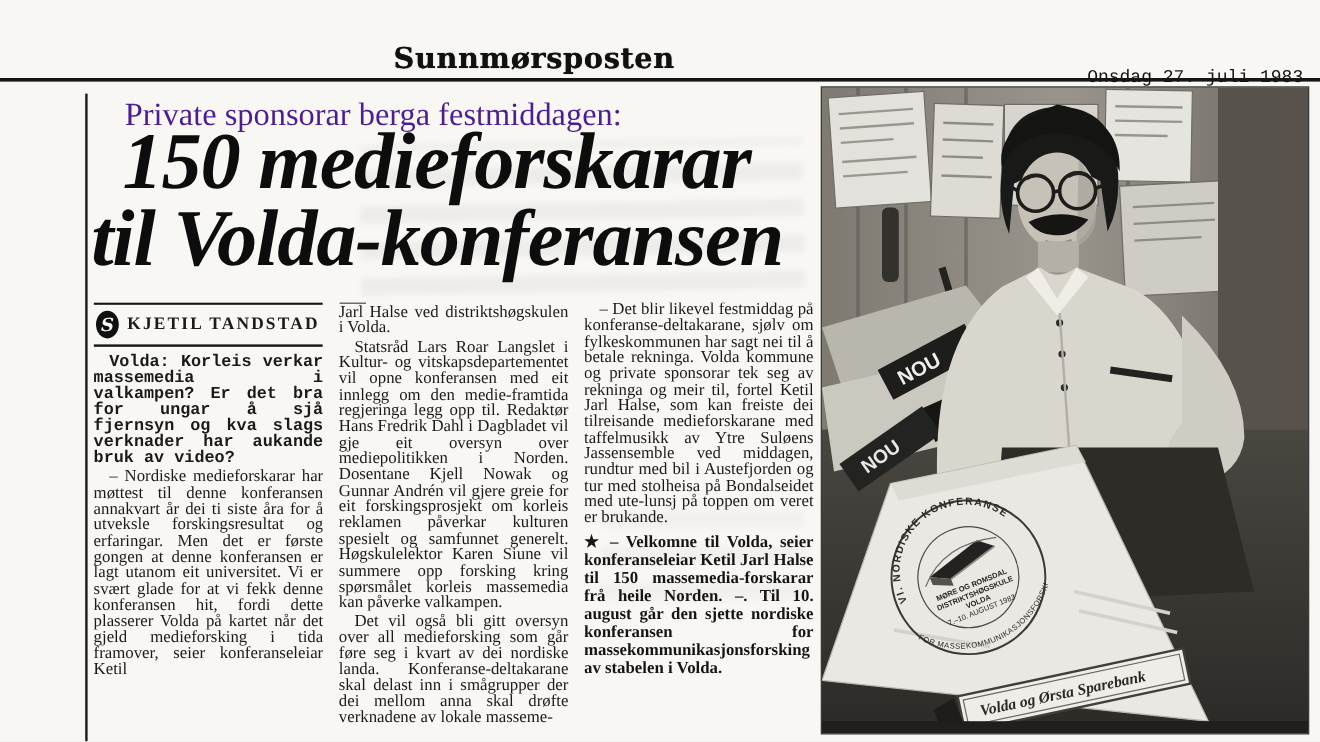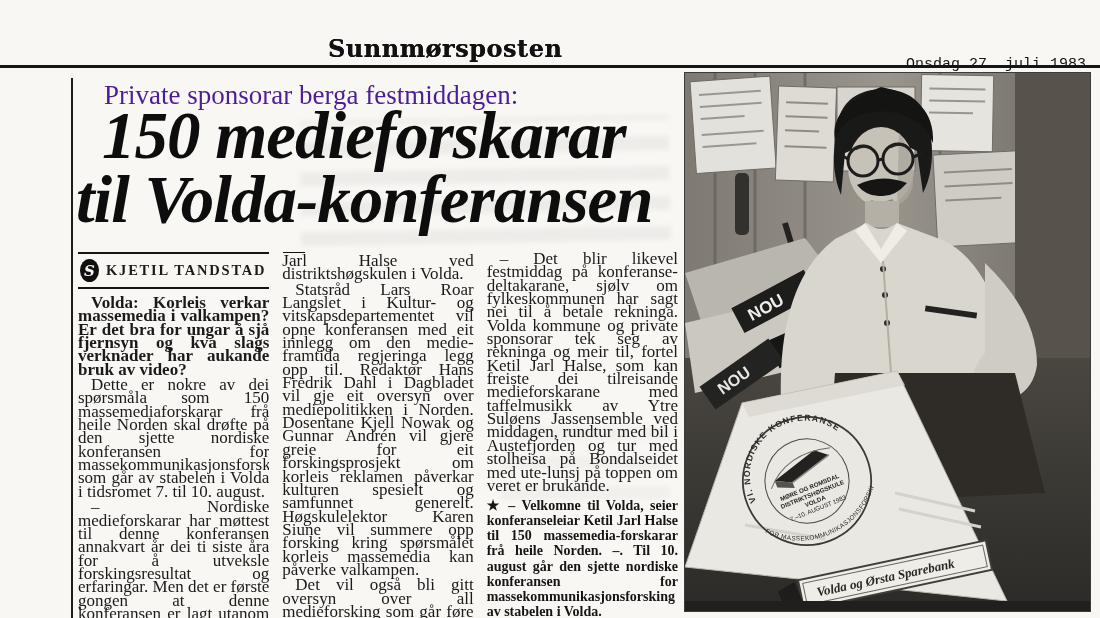--- a/index.html
+++ b/index.html
@@ -24,23 +24,23 @@
   
   .left-rule{position:absolute;left:71px;top:78px;width:2px;height:540px;background:#1c1c1c;}
   .kicker{position:absolute;left:104px;top:80px;font-size:27px;color:#4c1d95;}
   .headline{position:absolute;left:76px;top:103px;font-style:italic;font-weight:bold;
         font-size:67px;line-height:64px;letter-spacing:-1px;color:#0d0d0d;}
   .headline .l1{padding-left:26px;}
 
   
   .columns{position:absolute;left:78px;top:252px;width:600px;height:366px;display:flex;gap:13px;overflow:hidden;}
   .col{flex:1 1 0;overflow:hidden;}
-  .col p{margin:0 0 2px 0;font-size:17px;line-height:13.35px;text-align:justify;
+  .col p{margin:0 0 2px 0;font-size:14px;line-height:13.35px;text-align:justify;
         text-indent:13px;color:#1a1a1a;}
-  .col p.lead{font-weight:bold;}
+  .col p.lead{font-weight:bold;font-family:Liberation Mono, monospace;}
   .byline{display:flex;align-items:center;gap:7px;border-top:2px solid #141414;
         border-bottom:2px solid #141414;padding:5px 2px;margin-bottom:7px;}
   .byline-logo{width:19px;height:23px;background:#0f0f0f;border-radius:50%;
         color:#f8f7f4;font-family:"DejaVu Serif",serif;font-weight:bold;font-style:italic;
         font-size:15px;display:flex;align-items:center;justify-content:center;flex:0 0 auto;}
   .byline-name{font-size:14.5px;font-weight:bold;letter-spacing:1.8px;white-space:nowrap;}
   .jarl-mark{display:block;width:22px;height:0;border-top:1.5px solid #111;margin:0 0 1px 1px;}
   .caption{margin-top:6px;font-size:14px;line-height:15.1px;font-weight:bold;
         text-align:justify;color:#151515;}
 
@@ -68,21 +68,20 @@
     <div class="l2">til Volda-konferansen</div>
   </div>
 
   <div class="columns">
     <div class="col">
       <div class="byline">
         <span class="byline-logo">S</span>
         <span class="byline-name">KJETIL TANDSTAD</span>
       </div>
       <p class="lead">Volda: Korleis verkar massemedia i valkampen? Er det bra for ungar å sjå fjernsyn og kva slags verknader har aukande bruk av video?</p>
-      <p>Dette er nokre av dei spørsmåla som 150 massemediaforskarar frå heile Norden skal drøfte på den sjette nordiske konferansen for massekommunikasjonsforsking som går av stabelen i Volda i tidsromet 7. til 10. august.</p>
       <p>– Nordiske medieforskarar har møttest til denne konferansen annakvart år dei ti siste åra for å utveksle forskingsresultat og erfaringar. Men det er første gongen at denne konferansen er lagt utanom eit universitet. Vi er svært glade for at vi fekk denne konferansen hit, fordi dette plasserer Volda på kartet når det gjeld medieforsking i tida framover, seier konferanseleiar Ketil</p>
     </div>
     <div class="col">
       <span class="jarl-mark"></span>
       <p style="text-indent:0">Jarl Halse ved distriktshøgskulen i Volda.</p>
       <p>Statsråd Lars Roar Langslet i Kultur- og vitskapsdepartementet vil opne konferansen med eit innlegg om den medie-framtida regjeringa legg opp til. Redaktør Hans Fredrik Dahl i Dagbladet vil gje eit oversyn over mediepolitikken i Norden. Dosentane Kjell Nowak og Gunnar Andrén vil gjere greie for eit forskingsprosjekt om korleis reklamen påverkar kulturen spesielt og samfunnet generelt. Høgskulelektor Karen Siune vil summere opp forsking kring spørsmålet korleis massemedia kan påverke valkampen.</p>
       <p>Det vil også bli gitt oversyn over all medieforsking som går føre seg i kvart av dei nordiske landa. Konferanse-deltakarane skal delast inn i smågrupper der dei mellom anna skal drøfte verknadene av lokale masseme-</p>
     </div>
     <div class="col">
       <p>– Det blir likevel festmiddag på konferanse-deltakarane, sjølv om fylkeskommunen har sagt nei til å betale rekninga. Volda kommune og private sponsorar tek seg av rekninga og meir til, fortel Ketil Jarl Halse, som kan freiste dei tilreisande medieforskarane med taffelmusikk av Ytre Suløens Jassensemble ved middagen, rundtur med bil i Austefjorden og tur med stolheisa på Bondalseidet med ute-lunsj på toppen om veret er brukande.</p>

